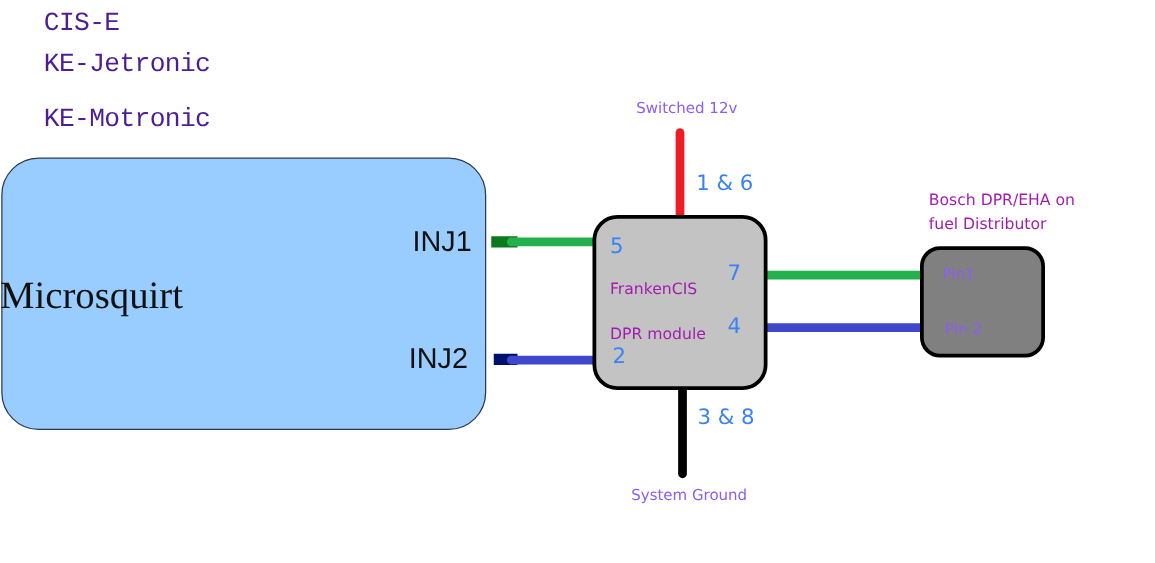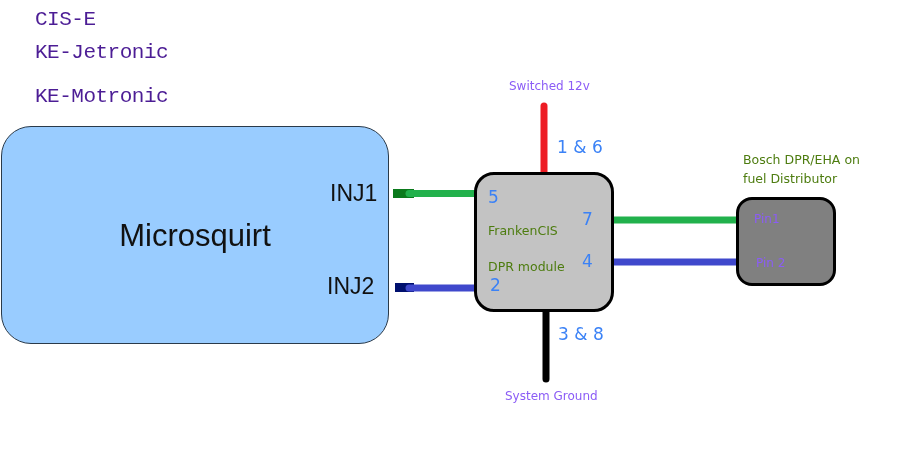--- a/index.html
+++ b/index.html
@@ -1,24 +1,24 @@
 <!DOCTYPE html>
 <html><head>
   <meta charset="utf-8">
   <style>
     html, body { margin: 0; padding: 0; background: #ffffff; }
     body { width: 924px; height: 450px; position: relative; overflow: hidden; font-family: "DejaVu Sans", sans-serif; }
     .abs { position: absolute; }
     .title-line { position: absolute; left: 35px; font-family: Liberation Mono, monospace; font-size: 21px; color: #4c1d95; letter-spacing: -0.5px; }
     #ms-box { left: 1px; top: 126px; width: 388px; height: 218px; background: #99ccff; border: 1.5px solid #2a3a4a; border-radius: 30px; box-sizing: border-box; }
-    #ms-label { left: 0; top: 218px; width: 390px; text-align: center; font-family: Liberation Sans, sans-serif; font-size: 31px; color: #111; }
+    #ms-label { left: 0; top: 218px; width: 390px; text-align: left; font-family: Liberation Serif, serif; font-size: 31px; color: #111; }
     .inj { font-family: "Liberation Sans", sans-serif; font-size: 23px; color: #111; }
     #dpr-box { left: 474px; top: 172px; width: 140px; height: 140px; background: #c3c3c3; border: 3px solid #000; border-radius: 20px; box-sizing: border-box; }
     .pin-num { font-family: "DejaVu Sans", sans-serif; font-size: 17px; color: #3b82f6; }
-    .dark-red { color: #4d7c0f; font-family: "DejaVu Sans", sans-serif; font-size: 12.5px; line-height: 20px; }
+    .dark-red { color: #a21caf; font-family: "DejaVu Sans", sans-serif; font-size: 12.5px; line-height: 20px; }
     #bosch-box { left: 736px; top: 197px; width: 100px; height: 89px; background: #808080; border: 3px solid #000; border-radius: 16px; box-sizing: border-box; }
     .small { font-family: "DejaVu Sans", sans-serif; font-size: 12px; color: #8b5cf6; }
     svg#wires { position: absolute; left: 0; top: 0; }
   </style>
 </head>
 <body>
 
 <div class="title-line" style="top:8px;">CIS-E</div>
 <div class="title-line" style="top:41px;">KE-Jetronic</div>
 <div class="title-line" style="top:85px;">KE-Motronic</div>

